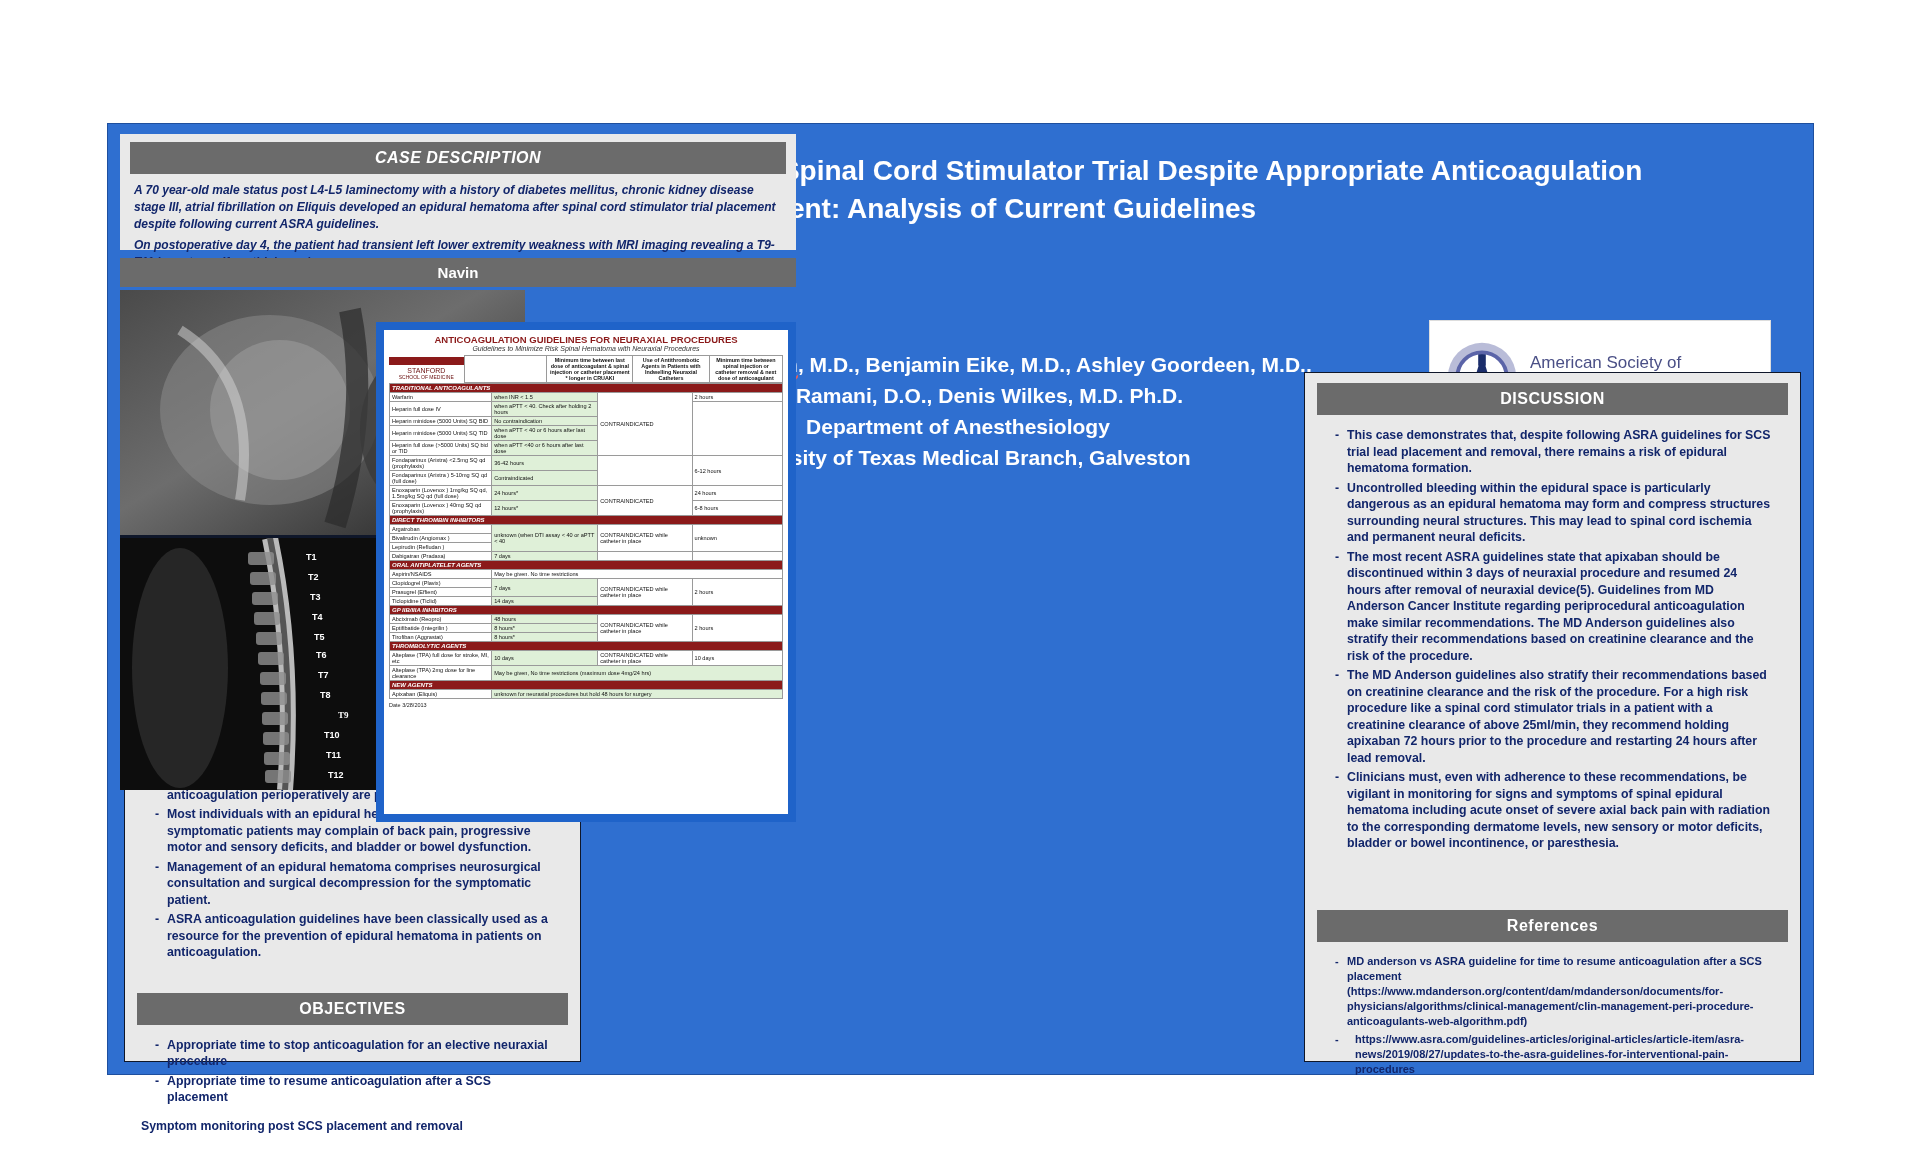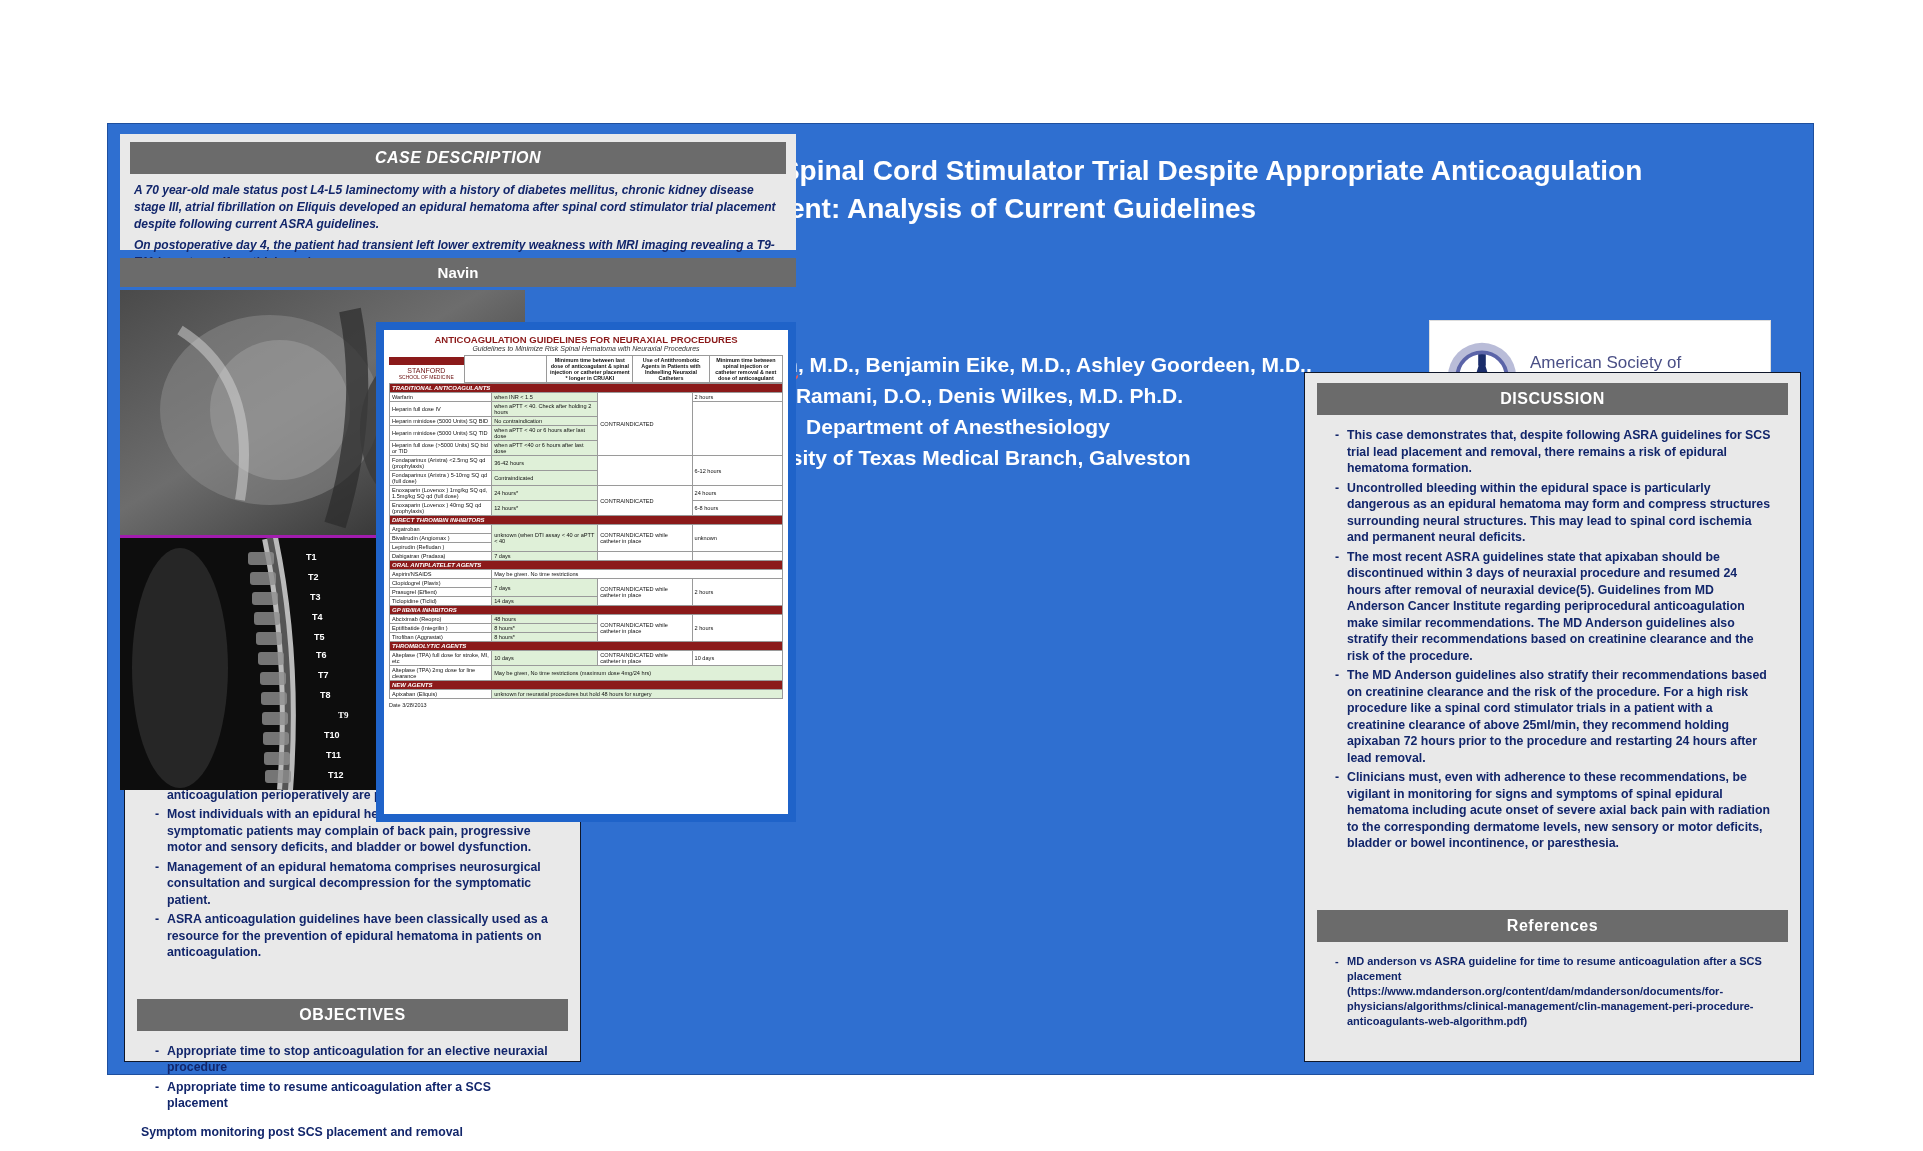--- a/index.html
+++ b/index.html
@@ -66,21 +66,21 @@
   
   .mid-panel{position:absolute;left:12px;width:676px;background:#e9e9e9;}
   .case-panel{top:10px;height:116px;font-style:italic;}
   .case-text{color:#12266b;font-size:12px;line-height:17px;font-weight:bold;padding:0 14px;}
   .image-bar{
     position:absolute;left:12px;top:134px;width:676px;background:#6b6b6b;color:#fff;
     font-weight:bold;font-size:15px;text-align:center;padding:6px 0;
   }
   .img-area{position:absolute;left:12px;top:166px;width:676px;height:500px;background:#2f6fd0;}
 
-  .mri{position:absolute;left:0;top:0;width:405px;height:500px;background:#a21caf;overflow:hidden;}
+  .mri{position:absolute;left:0;top:0;width:405px;height:500px;background:#0f172a;overflow:hidden;}
   .mri-top{position:absolute;left:0;top:0;width:405px;height:245px;background:#2a2a2a;}
   .mri-bot{position:absolute;left:0;top:248px;width:405px;height:252px;background:#111111;}
   .spine-label{position:absolute;color:#ffffff;font-size:9px;font-weight:bold;}
   .mri-caption{position:absolute;right:6px;bottom:4px;color:#cfcfcf;font-size:7px;}
 
   .guide-card{
     position:absolute;left:256px;top:0px;width:420px;height:500px;background:#1f63c9;
     padding:8px;box-sizing:border-box;margin-top:32px;
   }
   .guide-inner{width:100%;height:100%;background:#ffffff;box-sizing:border-box;padding:4px 5px;overflow:hidden;}
@@ -150,21 +150,21 @@
         <ul>
           <li>Post-laminectomy syndrome (PLS) is a chronic pain condition that refers to persistent or recurrent back pain following spinal surgery and is often resistant to conservative treatment modalities.</li>
           <li>Spinal cord stimulator (SCS) is an implantable neuromodulator device that improves functional capacity, decreases medication requirement and reduces healthcare resource utilization in patients with PLS.</li>
           <li>SCS placement is considered minimally invasive and safe, however, serious complications such as spinal epidural hematoma can occur following implantation; patients on anticoagulation perioperatively are particularly at risk.</li>
           <li>Most individuals with an epidural hematoma are asymptomatic; symptomatic patients may complain of back pain, progressive motor and sensory deficits, and bladder or bowel dysfunction.</li>
           <li>Management of an epidural hematoma comprises neurosurgical consultation and surgical decompression for the symptomatic patient.</li>
           <li>ASRA anticoagulation guidelines have been classically used as a resource for the prevention of epidural hematoma in patients on anticoagulation.</li>
         </ul>
       </div>
 
-      <div class="secbar" style="margin-top:22px;">OBJECTIVES</div>
+      <div class="secbar" style="margin-top:16px;">OBJECTIVES</div>
       <div class="body-text">
         <ul>
           <li>Appropriate time to stop anticoagulation for an elective neuraxial procedure</li>
           <li>Appropriate time to resume anticoagulation after a SCS placement</li>
         </ul>
         <div>Symptom monitoring post SCS placement and removal</div>
       </div>
     </div>
 
     <div class="col-mid">
@@ -405,18 +405,19 @@
           <li>The most recent ASRA guidelines state that apixaban should be discontinued within 3 days of neuraxial procedure and resumed 24 hours after removal of neuraxial device(5). Guidelines from MD Anderson Cancer Institute regarding periprocedural anticoagulation make similar recommendations. The MD Anderson guidelines also stratify their recommendations based on creatinine clearance and the risk of the procedure.</li>
           <li>The MD Anderson guidelines also stratify their recommendations based on creatinine clearance and the risk of the procedure. For a high risk procedure like a spinal cord stimulator trials in a patient with a creatinine clearance of above 25ml/min, they recommend holding apixaban 72 hours prior to the procedure and restarting 24 hours after lead removal.</li>
           <li>Clinicians must, even with adherence to these recommendations, be vigilant in monitoring for signs and symptoms of spinal epidural hematoma including acute onset of severe axial back pain with radiation to the corresponding dermatome levels, new sensory or motor deficits, bladder or bowel incontinence, or paresthesia.</li>
         </ul>
       </div>
 
       <div class="secbar refs-bar" style="margin-top:42px;">References</div>
       <div class="body-text ref-text">
         <ul>
           <li>MD anderson vs ASRA guideline for time to resume anticoagulation after a SCS placement (https://www.mdanderson.org/content/dam/mdanderson/documents/for-physicians/algorithms/clinical-management/clin-management-peri-procedure-anticoagulants-web-algorithm.pdf)</li>
+          <li style="list-style:none;padding-left:22px;">https://www.asra.com/guidelines-articles/original-articles/article-item/asra-news/2019/08/27/updates-to-the-asra-guidelines-for-interventional-pain-procedures</li>
         </ul>
       </div>
     </div>
 
   </div>
 </div>
 
 </body></html>

